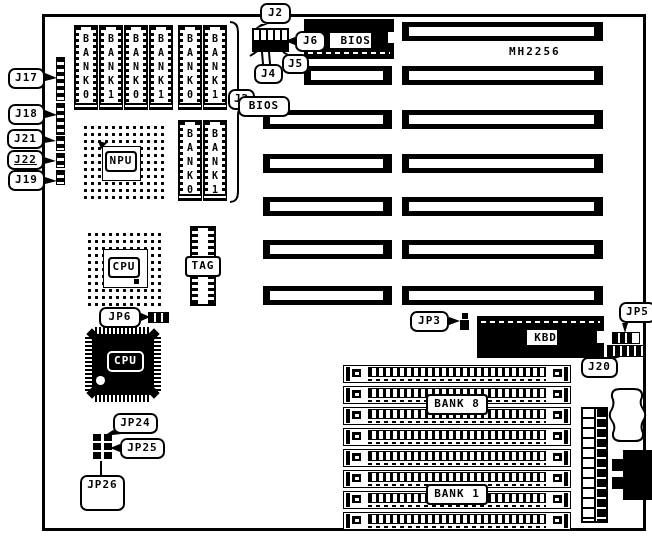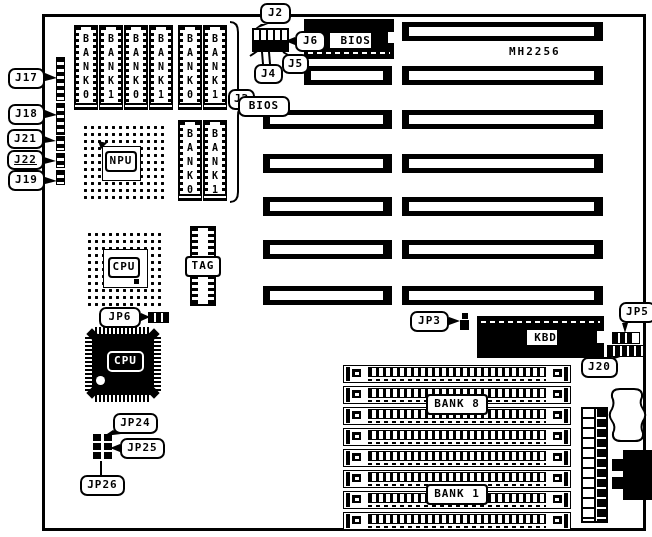--- a/index.html
+++ b/index.html
@@ -297,15 +297,15 @@
   <div class="co" style="left:7px;top:129px;width:37px;height:20px;">J21</div>
   <div class="co" style="left:7px;top:150px;width:37px;height:20px;text-decoration:underline;">J22</div>
   <div class="co" style="left:8px;top:170px;width:37px;height:21px;">J19</div>
   <div class="co" style="left:238px;top:96px;width:52px;height:21px;">BIOS</div>
   <div class="co" style="left:99px;top:307px;width:42px;height:21px;">JP6</div>
   <div class="co" style="left:410px;top:311px;width:39px;height:21px;">JP3</div>
   <div class="co" style="left:619px;top:302px;width:37px;height:21px;">JP5</div>
   <div class="co" style="left:581px;top:357px;width:37px;height:21px;">J20</div>
   <div class="co" style="left:113px;top:413px;width:45px;height:21px;">JP24</div>
   <div class="co" style="left:120px;top:438px;width:45px;height:21px;">JP25</div>
-  <div class="co" style="left:80px;top:475px;width:45px;height:21px;">JP26</div>
+  <div class="co" style="left:80px;top:475px;width:45px;height:36px;">JP26</div>
 
 </div>
 
 </body></html>

